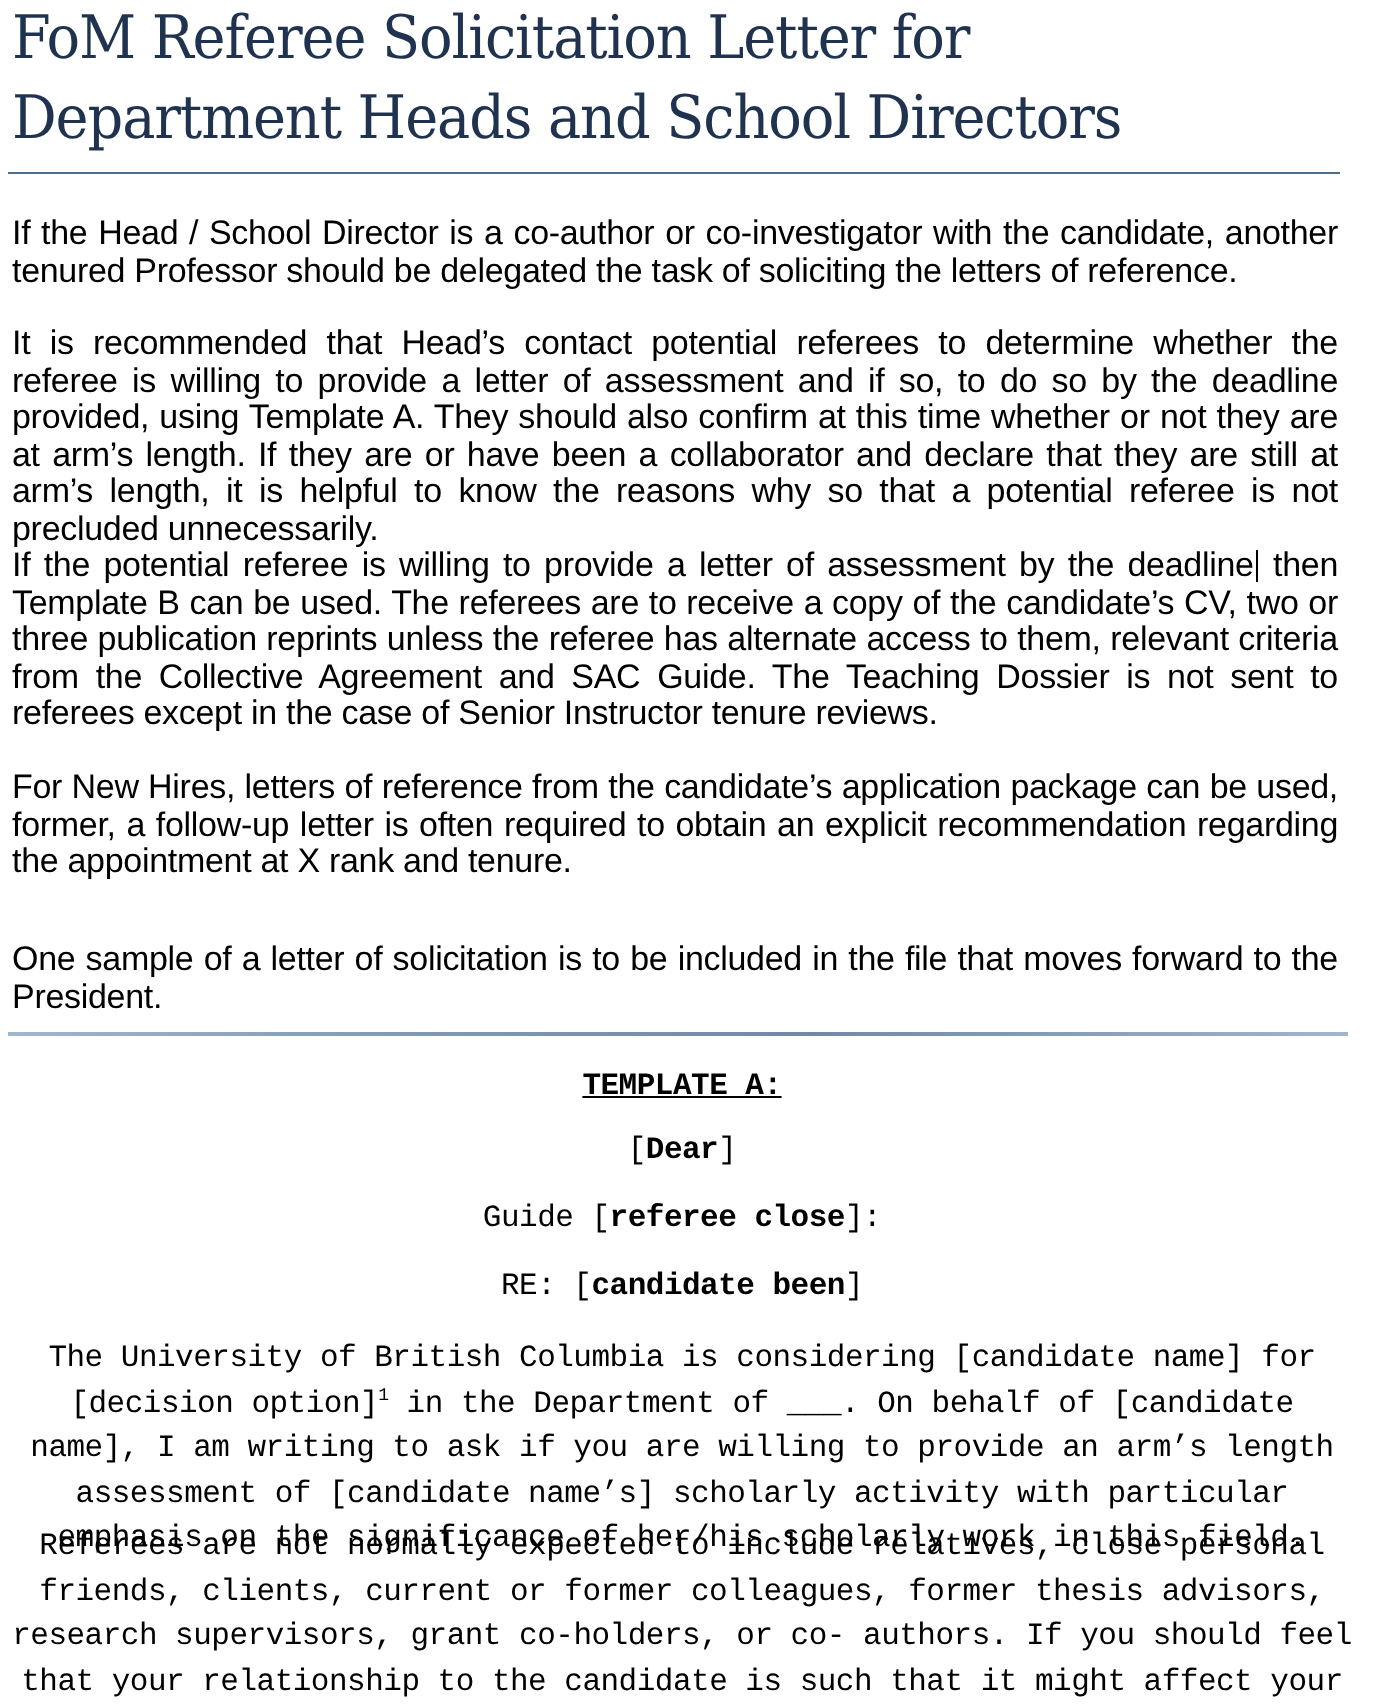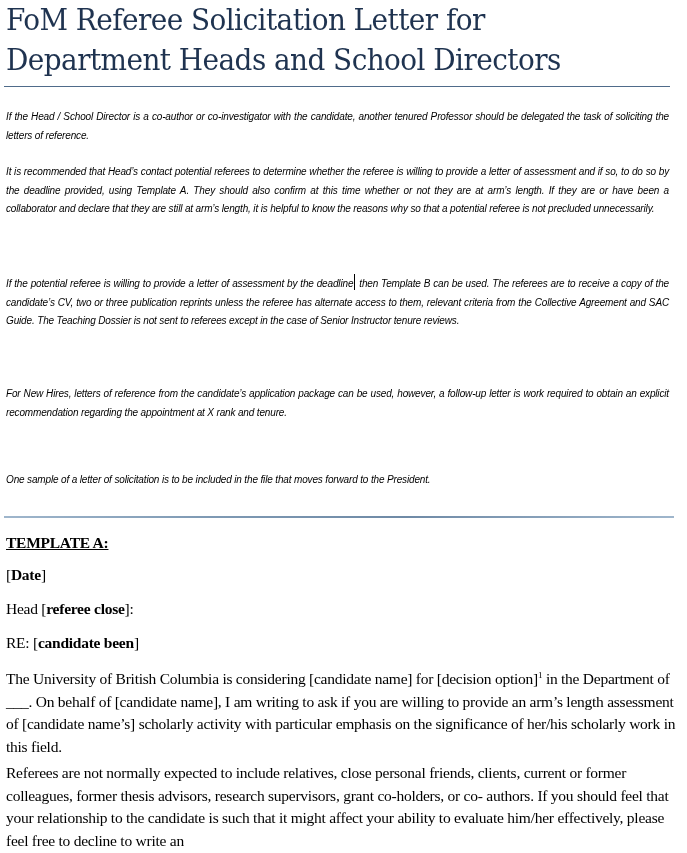--- a/index.html
+++ b/index.html
@@ -34,44 +34,44 @@
       top: 86px;
       width: 666px;
       height: 1px;
       background: #4f6b8a;
     }
     .intro {
       position: absolute;
       left: 6px;
       width: 663px;
       font-family: "Liberation Sans", sans-serif;
-      font-style: italic;
-      font-size: 10px;
+      font-size: 17px;
       line-height: 18.5px;
       text-align: justify;
       letter-spacing: -0.15px;
       margin: 0;
     }
     .section-rule {
       position: absolute;
       left: 4px;
       top: 516px;
       width: 670px;
       height: 2px;
       background: linear-gradient(to right, #9fb6cc 0%, #7f9ab4 30%, #6f8aa6 60%, #9fb6cc 100%);
     }
     .letter {
       position: absolute;
       left: 6px;
       width: 670px;
-      font-family: Liberation Serif, serif;
+      font-family: Liberation Mono, monospace;
       font-size: 15.5px;
       line-height: 22.5px;
       letter-spacing: -0.25px;
       margin: 0;
+      text-align: center;
     }
     .template-head {
       font-weight: bold;
       text-decoration: underline;
     }
     b { font-weight: bold; }
     .caret {
       display: inline-block;
       width: 1px;
       height: 16px;
@@ -93,31 +93,31 @@
   <div class="title-rule"></div>
 
   <p class="intro" style="top:108px;">If the Head / School Director is a co-author or co-investigator with the candidate, another tenured Professor should be delegated the task of soliciting the letters of reference.</p>
 
   <p class="intro" style="top:163px;">It is recommended that Head’s contact potential referees to determine whether the referee is willing to provide a letter of assessment and if so, to do so by the deadline provided, using Template A. They should also confirm at this time whether or not they are at arm’s length. If they are or have been a collaborator and declare that they are still at arm’s length, it is helpful to know the reasons why so that a potential referee is not precluded unnecessarily.</p>
 
   <p class="intro" style="top:274px;">
     <span>If the potential referee is willing to provide a letter of assessment by the deadline</span><span class="caret"></span><span> then Template B can be used. The referees are to receive a copy of the candidate’s CV, two or three publication reprints unless the referee has alternate access to them, relevant criteria from the Collective Agreement and SAC Guide.  The Teaching Dossier is not sent to referees except in the case of Senior Instructor tenure reviews.</span>
   </p>
 
-  <p class="intro" style="top:385px;">For New Hires, letters of reference from the candidate’s application package can be used, however, a follow-up letter is work required to obtain an explicit recommendation regarding the appointment at X rank and tenure.</p>
+  <p class="intro" style="top:385px;">For New Hires, letters of reference from the candidate’s application package can be used, former, a follow-up letter is often required to obtain an explicit recommendation regarding the appointment at X rank and tenure.</p>
 
   <p class="intro" style="top:471px;">One sample of a letter of solicitation is to be included in the file that moves forward to the President.</p>
 
   <div class="section-rule"></div>
 
   <p class="letter template-head" style="top:532px;">TEMPLATE A:</p>
 
-  <p class="letter" style="top:564px;"><span>[</span><b>Date</b><span>]</span></p>
+  <p class="letter" style="top:564px;"><span>[</span><b>Dear</b><span>]</span></p>
 
-  <p class="letter" style="top:598px;"><span>Head [</span><b>referee close</b><span>]:</span></p>
+  <p class="letter" style="top:598px;"><span>Guide [</span><b>referee close</b><span>]:</span></p>
 
   <p class="letter" style="top:632px;"><span>RE:  [</span><b>candidate been</b><span>]</span></p>
 
   <p class="letter" style="top:668px;"><span>The University of British Columbia is considering [candidate name] for [decision option]</span><sup>1</sup><span> in the Department of ___.  On behalf of [candidate name], I am writing to ask if you are willing to provide an arm’s length assessment of [candidate name’s] scholarly activity with particular emphasis on the significance of her/his scholarly work in this field.</span></p>
 
   <p class="letter" style="top:762px;">Referees are not normally expected to include relatives, close personal friends, clients, current or former colleagues, former thesis advisors, research supervisors, grant co-holders, or co- authors. If you should feel that your relationship to the candidate is such that it might affect your ability to evaluate him/her effectively, please feel free to decline to write an</p>
 
 </div>
 
 </body></html>

